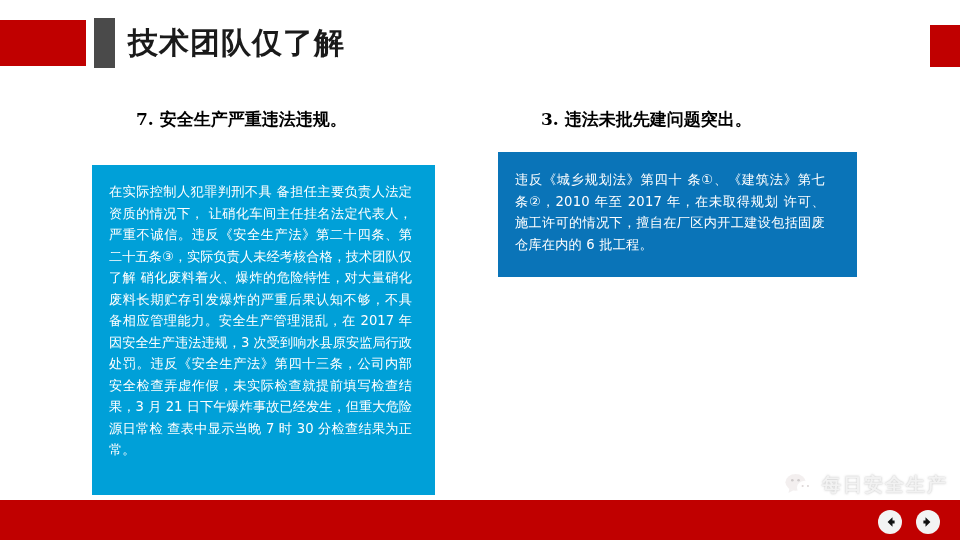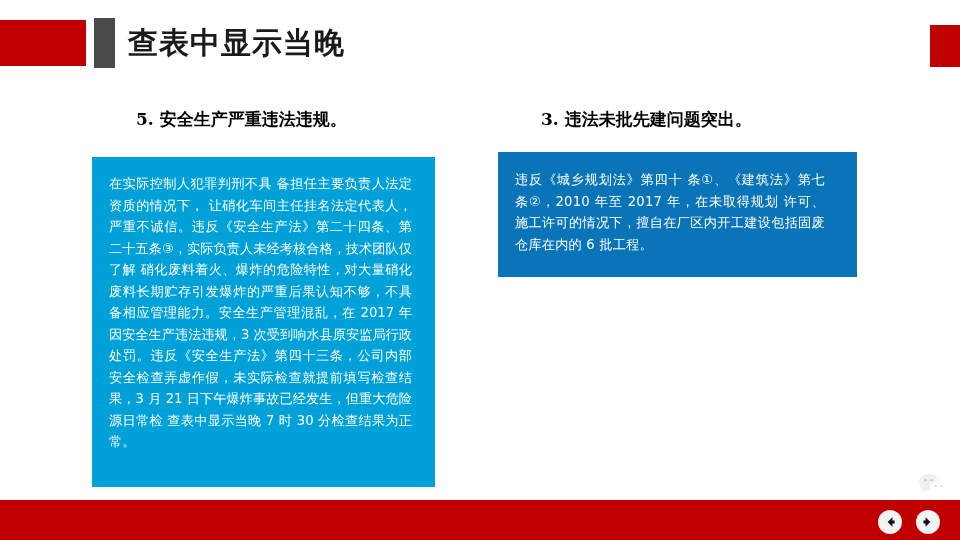--- a/index.html
+++ b/index.html
@@ -64,21 +64,21 @@
     position: absolute;
     box-sizing: border-box;
     color: #ffffff;
     font-size: 13.2px;
     line-height: 21.5px;
     text-align: justify;
     text-justify: inter-ideograph;
     font-family: "DejaVu Sans", "Liberation Sans", sans-serif;
   }
   .box-left {
-    left: 92px; top: 157px;
+    left: 92px; top: 165px;
     width: 343px; height: 330px;
     background: #00a0d8;
     padding: 16px 23px 10px 17px;
   }
   .box-right {
     left: 498px; top: 152px;
     width: 359px; height: 125px;
     background: #0a74b8;
     padding: 17px 32px 10px 17px;
   }
@@ -128,23 +128,23 @@
   }
   .nav-btn svg { display: block; }
 </style>
 </head>
 <body>
 
 <div class="deco-red-left"></div>
 <div class="deco-gray-bar"></div>
 <div class="deco-red-right"></div>
 
-<div class="page-title">查表中显示当晚</div>
+<div class="page-title">技术团队仅了解</div>
 
-<div class="col-heading heading-left">5. 安全生产严重违法违规。</div>
+<div class="col-heading heading-left">7. 安全生产严重违法违规。</div>
 
 <div class="text-box box-left">
   <div class="body-text">在实际控制人犯罪判刑不具 备担任主要负责人法定资质的情况下， 让硝化车间主任挂名法定代表人， 严重不诚信。违反《安全生产法》第二十四条、第二十五条③，实际负责人未经考核合格，技术团队仅了解 硝化废料着火、爆炸的危险特性，对大量硝化废料长期贮存引发爆炸的严重后果认知不够，不具备相应管理能力。安全生产管理混乱，在 2017 年因安全生产违法违规，3 次受到响水县原安监局行政处罚。违反《安全生产法》第四十三条，公司内部安全检查弄虚作假，未实际检查就提前填写检查结 果，3 月 21 日下午爆炸事故已经发生，但重大危险源日常检 查表中显示当晚 7 时 30 分检查结果为正常。</div>
 </div>
 
 <div class="col-heading heading-right">3. 违法未批先建问题突出。</div>
 
 <div class="text-box box-right">
   <div class="body-text">违反《城乡规划法》第四十 条①、《建筑法》第七条②，2010 年至 2017 年，在未取得规划 许可、施工许可的情况下，擅自在厂区内开工建设包括固废仓库在内的 6 批工程。</div>
 </div>
@@ -157,20 +157,21 @@
       <ellipse cx="12" cy="11" rx="11.5" ry="9.5" fill="#f0ecec" opacity="0.95"></ellipse>
       <path d="M5 18 L4 23 L9.5 20 Z" fill="#f0ecec" opacity="0.95"></path>
       <circle cx="8.3" cy="8.6" r="1.5" fill="#c9c4c4"></circle>
       <circle cx="15.4" cy="8.6" r="1.5" fill="#c9c4c4"></circle>
       <ellipse cx="23" cy="17" rx="9.5" ry="7.8" fill="#ffffff" opacity="0.97"></ellipse>
       <path d="M29.5 22.5 L30.6 26.5 L25.8 24.2 Z" fill="#ffffff" opacity="0.97"></path>
       <circle cx="20" cy="15.2" r="1.2" fill="#d8d2d2"></circle>
       <circle cx="26" cy="15.2" r="1.2" fill="#d8d2d2"></circle>
     </svg>
   </span>
+  <span class="watermark-text">每日安全生产</span>
 </div>
 
 <div class="nav-arrows">
   <div class="nav-btn">
     <svg width="14" height="14" viewBox="0 0 14 14" aria-hidden="true">
       <path d="M9.5 2.2 L4.6 7 L9.5 11.8 L9.5 8.6 L11.6 8.6 L11.6 5.4 L9.5 5.4 Z" fill="#111111"></path>
     </svg>
   </div>
   <div class="nav-btn">
     <svg width="14" height="14" viewBox="0 0 14 14" aria-hidden="true">

